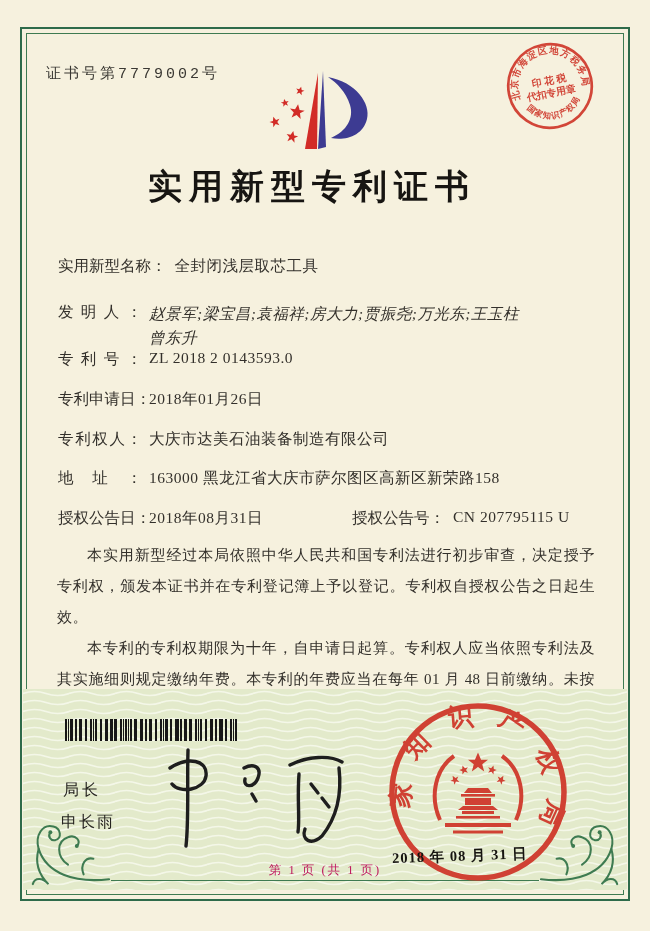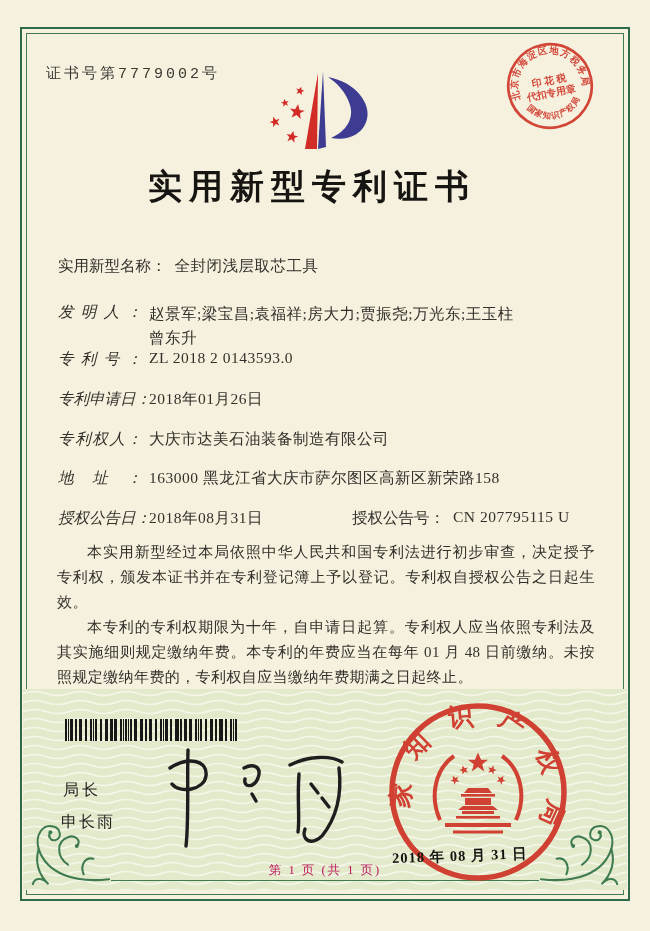--- a/index.html
+++ b/index.html
@@ -19,27 +19,27 @@
   .logo{position:absolute;left:252px;top:56px;width:150px;height:110px;}
 
   .tax-seal-wrap{position:absolute;left:503px;top:38px;width:94px;height:96px;
     transform:rotate(-11deg);opacity:.92;}
 
   .title{position:absolute;left:0;top:164px;width:624px;text-align:center;
     font-size:34px;font-weight:bold;letter-spacing:7px;color:#171512;}
 
   .row{position:absolute;left:58px;font-size:15.5px;white-space:nowrap;color:#33302b;}
   .flabel{display:inline-block;width:84px;text-align:justify;text-align-last:justify;
-    margin-right:7px;vertical-align:top;font-style:italic;}
+    margin-right:7px;vertical-align:top;}
   .flabel-n{display:inline-block;margin-right:8px;vertical-align:top;}
   .fvalue{display:inline-block;vertical-align:top;letter-spacing:.5px;}
-  .inv-wrap{display:inline-block;vertical-align:top;line-height:24px;letter-spacing:.5px;}
+  .inv-wrap{display:inline-block;vertical-align:top;line-height:24px;letter-spacing:.5px;font-style:italic;}
 
   .body-text{position:absolute;left:57px;top:540px;width:538px;
-    font-size:15px;line-height:25px;text-align:justify;color:#33302b;}
+    font-size:15px;line-height:31px;text-align:justify;color:#33302b;}
   .body-text p{margin:0;text-indent:2em;letter-spacing:.4px;}
 
   .green-panel{position:absolute;left:23px;top:689px;width:604px;height:201px;
     background:#e3eacb;overflow:hidden;}
   .panel-waves{position:absolute;left:0;top:0;width:100%;height:100%;}
   .panel-line{position:absolute;left:88px;right:88px;bottom:9px;border-top:1.6px solid #3e7b51;}
   .corner{position:absolute;bottom:0;width:88px;height:88px;}
   .corner.left{left:0;}
   .corner.right{right:0;transform:scaleX(-1);}
 

